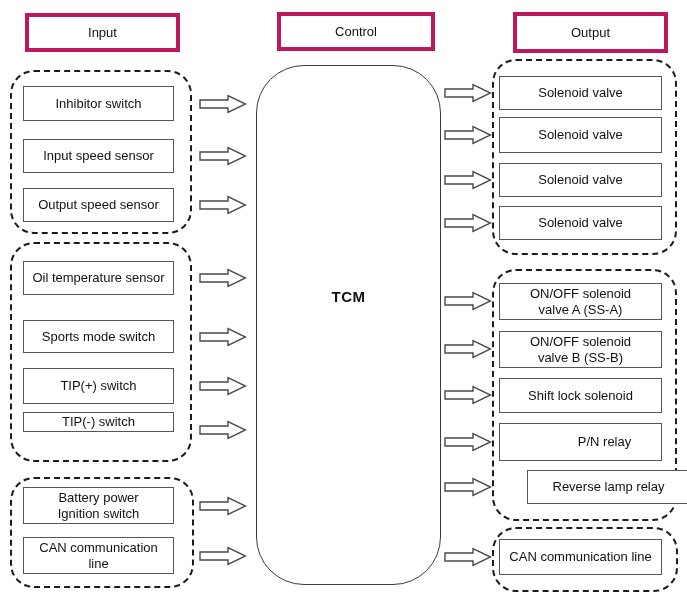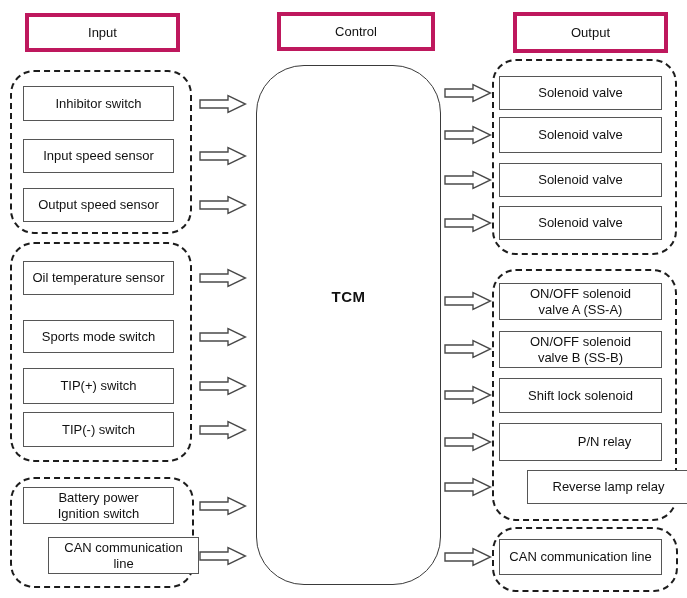--- a/index.html
+++ b/index.html
@@ -79,24 +79,24 @@
   <div class="group" style="left:10px;top:70px;width:178px;height:160px;"></div>
   <div class="group" style="left:10px;top:242px;width:178px;height:216px;"></div>
   <div class="group" style="left:10px;top:477px;width:180px;height:107px;"></div>
 
   <div class="node lnode" style="top:86px;height:35px;">Inhibitor switch</div>
   <div class="node lnode" style="top:188px;height:34px;">Output speed sensor</div>
   <div class="node lnode" style="top:139px;height:34px;">Input speed sensor</div>
   <div class="node lnode" style="top:261px;height:34px;">Oil temperature sensor</div>
   <div class="node lnode" style="top:320px;height:33px;">Sports mode switch</div>
   <div class="node lnode" style="top:368px;height:36px;">TIP(+) switch</div>
-  <div class="node lnode" style="top:412px;height:35px;">TIP(-) switch</div>
+  <div class="node lnode" style="top:412px;height:20px;">TIP(-) switch</div>
   <div class="node lnode" style="top:487px;height:37px;">Battery power
 Ignition switch</div>
-  <div class="node lnode" style="top:537px;height:37px;margin-left:25px;">CAN communication
+  <div class="node lnode" style="top:537px;height:37px;">CAN communication
 line</div>
 
   <div class="group" style="left:492px;top:59px;width:181px;height:192px;"></div>
   <div class="group" style="left:492px;top:269px;width:181px;height:248px;"></div>
   <div class="group" style="left:492px;top:527px;width:182px;height:61px;"></div>
 
   <div class="node rnode" style="top:76px;height:34px;">Solenoid valve</div>
   <div class="node rnode" style="top:117px;height:36px;">Solenoid valve</div>
   <div class="node rnode" style="top:163px;height:34px;">Solenoid valve</div>
   <div class="node rnode" style="top:206px;height:34px;">Solenoid valve</div>

